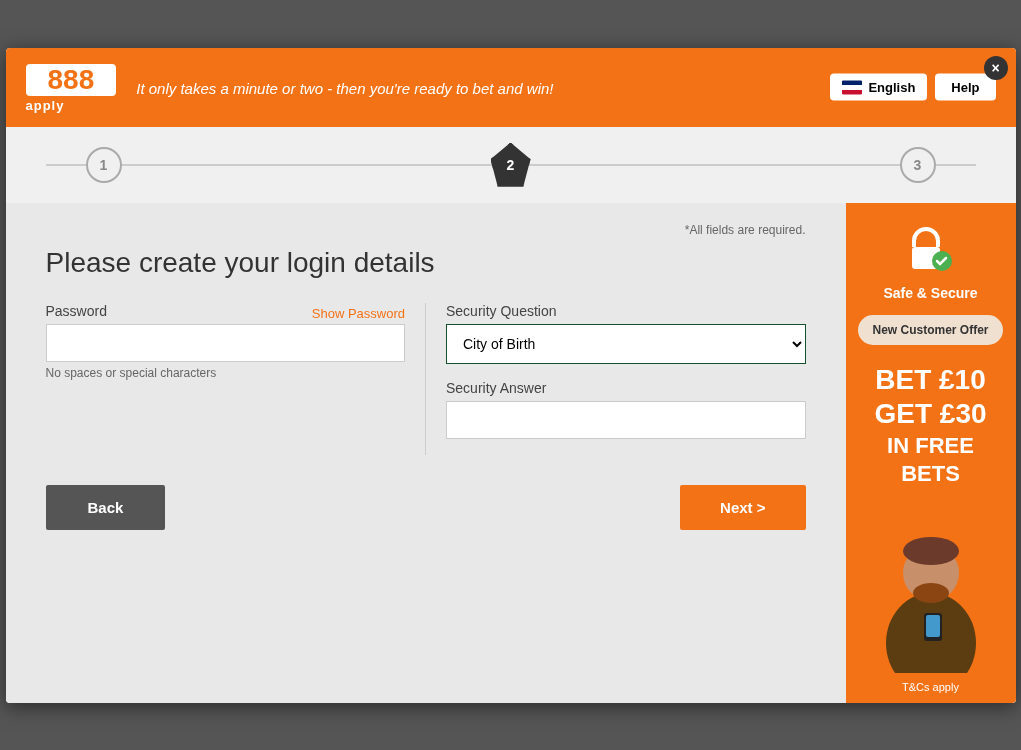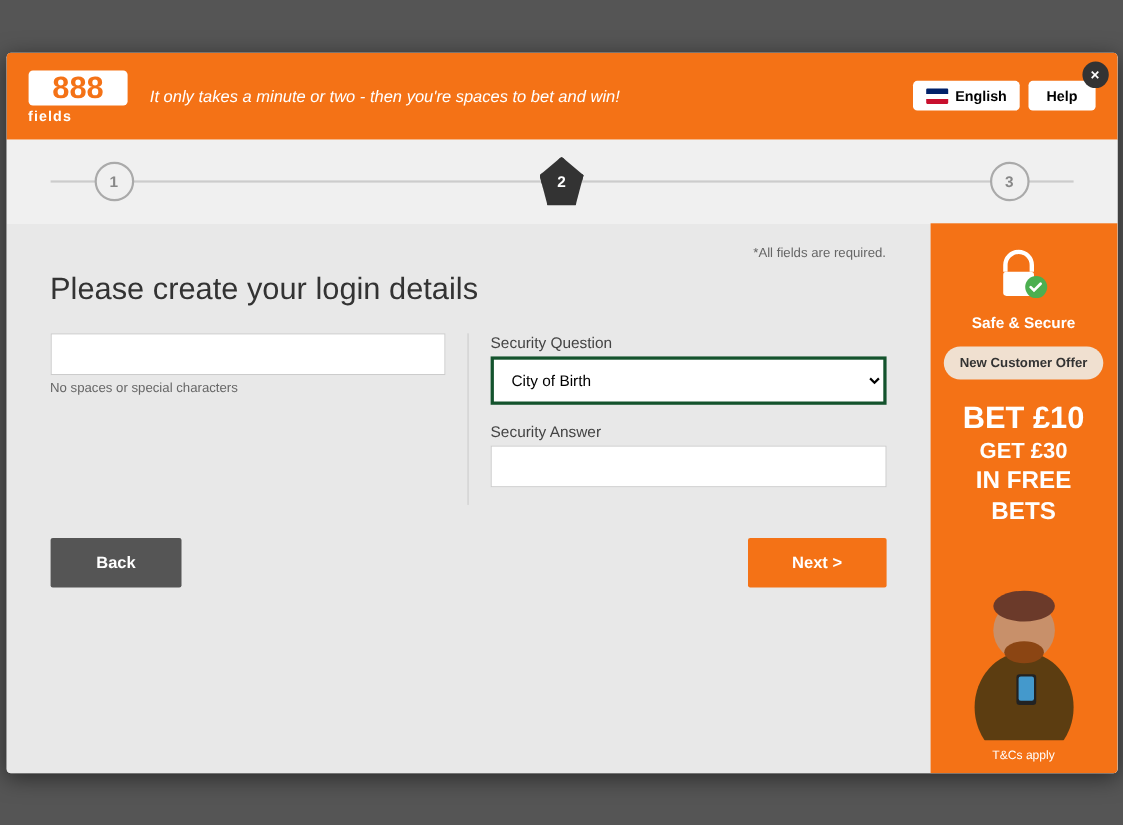--- a/index.html
+++ b/index.html
@@ -231,21 +231,21 @@
       outline: none;
     }
 
     .form-input.active-border {
       border: 2px solid #f47216;
     }
 
     .form-select {
       width: 100%;
       padding: 10px 12px;
-      border: 3px solid #14532d;
+      border: 1px solid #14532d;
       background: #fff;
       font-size: 14px;
       outline: none;
       appearance: auto;
     }
 
     .hint-text {
       font-size: 12px;
       color: #666;
       margin-top: 4px;
@@ -327,21 +327,21 @@
       font-weight: 900;
       line-height: 1.1;
       margin-bottom: 4px;
     }
 
     .bet-amount {
       font-size: 28px;
     }
 
     .get-amount {
-      font-size: 20px;
+      font-size: 28px;
     }
 
     .free-bets {
       font-size: 22px;
     }
 
     .tc-text {
       color: #fff;
       font-size: 11px;
       margin-top: 8px;
@@ -383,23 +383,23 @@
 <body>
 
 <div class="modal-overlay">
   <div class="modal">
 
     <button class="close-btn">×</button>
 
     <div class="header">
       <div class="logo-area">
         <div class="logo-888">888</div>
-        <div class="logo-sport">fields</div>
+        <div class="logo-sport">apply</div>
       </div>
-      <div class="header-tagline">It only takes a minute or two - then you're spaces to bet and win!</div>
+      <div class="header-tagline">It only takes a minute or two - then you're ready to bet and win!</div>
       <div class="header-right">
         <button class="lang-btn">
           <span class="flag-icon"></span>
           <span>English</span>
         </button>
         <button class="help-btn">Help</button>
       </div>
     </div>
 
     <div class="steps-bar">
@@ -414,20 +414,24 @@
     <div class="content-area">
 
       <div class="form-section">
         <div class="required-note">*All fields are required.</div>
         <div class="form-title">Please create your login details</div>
 
         <div class="form-columns">
 
           <div class="form-col">
             <div class="col-form-group">
+              <div class="col-label-row">
+                <label>Password</label>
+                <a class="show-password-link">Show Password</a>
+              </div>
               <input type="password" class="form-input" style="">
               <div class="hint-text">No spaces or special characters</div>
             </div>
           </div>
 
           <div class="form-col">
             <div class="col-form-group">
               <label>Security Question</label>
               <select class="form-select">
                 <option>City of Birth</option>

